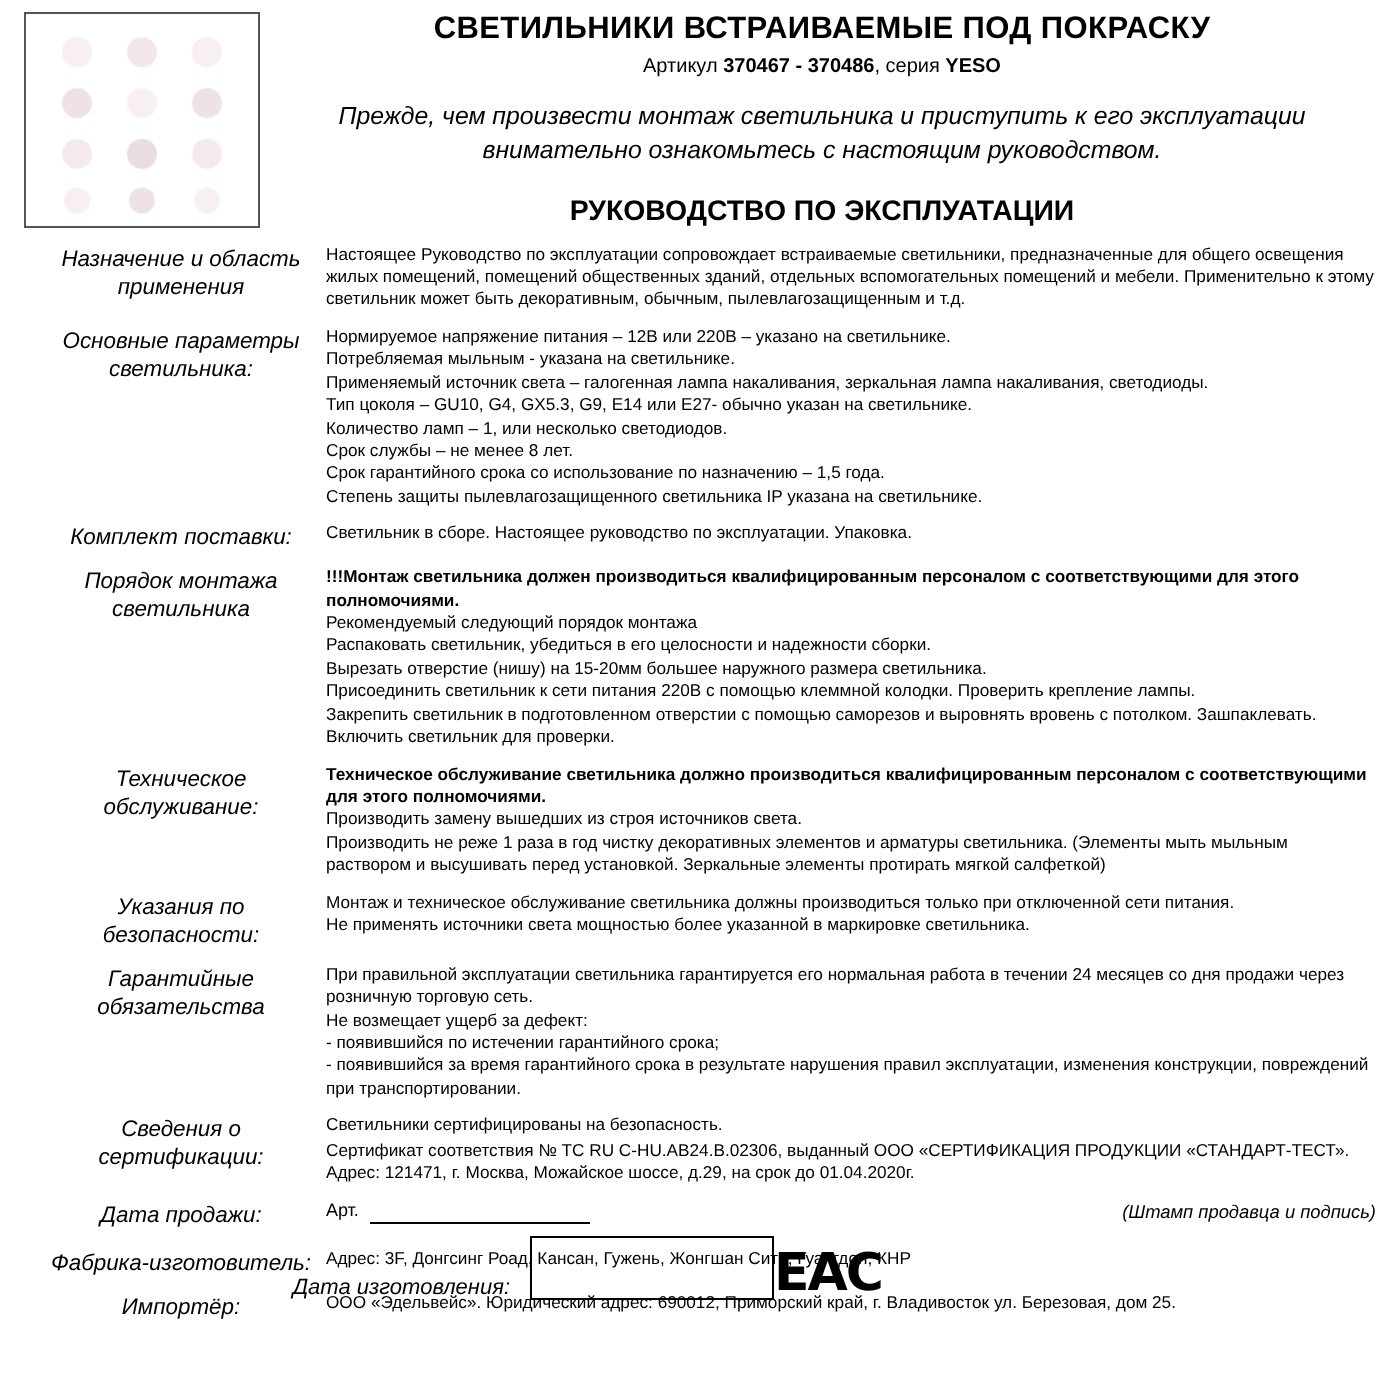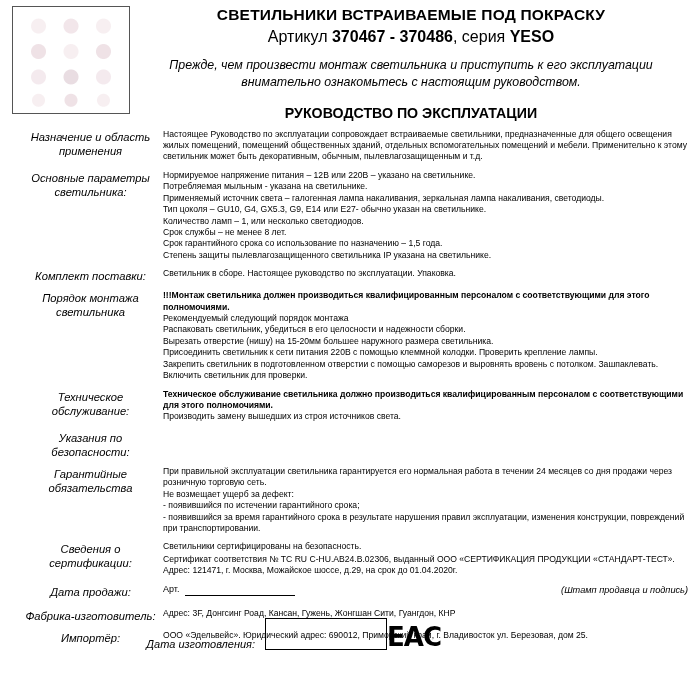--- a/index.html
+++ b/index.html
@@ -57,21 +57,21 @@
     padding-right: 4px;
   }
   .doc-title {
     font-weight: bold;
     font-size: 15.5px;
     line-height: 1.12;
     margin-top: 2px;
     letter-spacing: 0.2px;
   }
   .doc-article {
-    font-size: 16px;
+    font-size: 10px;
     margin-top: 5px;
   }
   .doc-article b { font-weight: bold; }
   .notice {
     font-style: italic;
     font-size: 12.4px;
     line-height: 1.38;
     margin-top: 11px;
     padding: 0 14px;
   }
@@ -228,25 +228,30 @@
         <p>Закрепить светильник в подготовленном отверстии с помощью саморезов и выровнять вровень с потолком. Зашпаклевать.</p>
         <p>Включить светильник для проверки.</p>
       </div>
     </div>
 
     <div class="row">
       <div class="label">Техническое обслуживание:</div>
       <div class="content">
         <p><b>Техническое обслуживание светильника должно производиться квалифицированным персоналом с соответствующими для этого полномочиями.</b></p>
         <p>Производить замену вышедших из строя источников света.</p>
+        <p>Производить не реже 1 раза в год чистку декоративных элементов и арматуры светильника. (Элементы мыть мыльным раствором и высушивать перед установкой. Зеркальные элементы протирать мягкой салфеткой)</p>
       </div>
     </div>
 
     <div class="row">
       <div class="label">Указания по безопасности:</div>
+      <div class="content">
+        <p>Монтаж и техническое обслуживание светильника должны производиться только при отключенной сети питания.</p>
+        <p>Не применять источники света мощностью более указанной в маркировке светильника.</p>
+      </div>
     </div>
 
 
     <div class="row">
       <div class="label">Гарантийные обязательства</div>
       <div class="content">
         <p>При правильной эксплуатации светильника гарантируется его нормальная работа в течении 24 месяцев со дня продажи через розничную торговую сеть.</p>
         <p>Не возмещает ущерб за дефект:</p>
         <p>- появившийся по истечении гарантийного срока;</p>
         <p>- появившийся за время гарантийного срока в результате нарушения правил эксплуатации, изменения конструкции, повреждений при транспортировании.</p>

